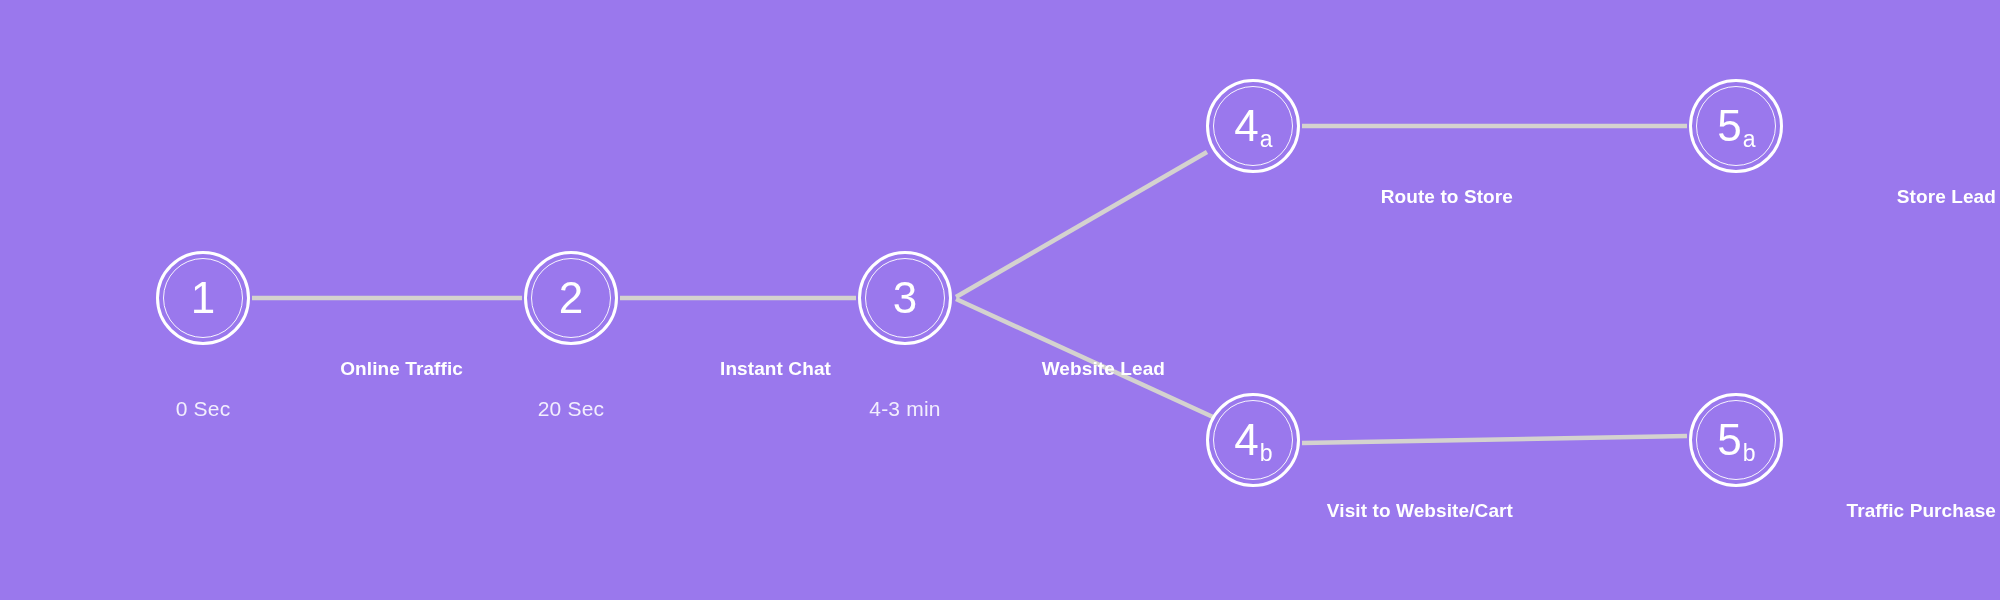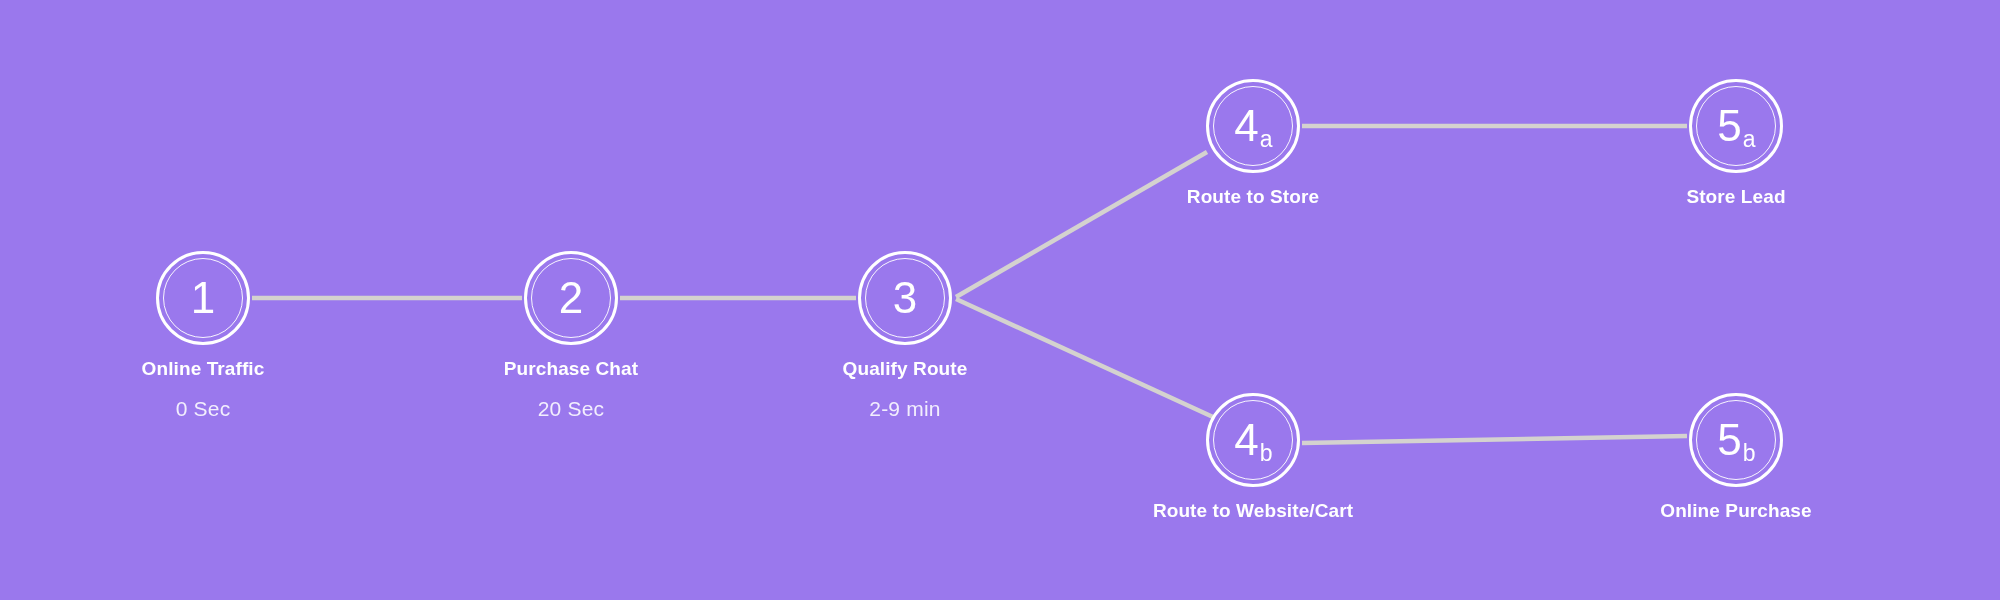--- a/index.html
+++ b/index.html
@@ -63,21 +63,21 @@
     position:relative;
     top:-22px;
     left:1px;
     line-height:1;
   }
   .node-label {
     position:absolute;
     top:60px;
     left:-260px;
     width:520px;
-    text-align:center;
+    text-align:right;
     color:#ffffff;
     font-size:19px;
     font-weight:700;
     letter-spacing:.1px;
     white-space:nowrap;
   }
   .node-sublabel {
     position:absolute;
     top:99px;
     left:-260px;
@@ -117,33 +117,33 @@
         <div class="node-sublabel">0 Sec</div>
       </div>
       <div class="node" style="left: 571px; top: 298px;">
         <div class="ring-wrap">
           <div class="ring-outer"></div>
           <div class="ring-inner"></div>
         </div>
         <div class="node-num">
           <span>2</span>
         </div>
-        <div class="node-label">Purchase Chat</div>
+        <div class="node-label">Instant Chat</div>
         <div class="node-sublabel">20 Sec</div>
       </div>
       <div class="node" style="left: 905px; top: 298px;">
         <div class="ring-wrap">
           <div class="ring-outer"></div>
           <div class="ring-inner"></div>
         </div>
         <div class="node-num">
           <span>3</span>
         </div>
-        <div class="node-label">Qualify Route</div>
-        <div class="node-sublabel">2-9 min</div>
+        <div class="node-label">Website Lead</div>
+        <div class="node-sublabel">4-3 min</div>
       </div>
       <div class="node" style="left: 1253px; top: 126px;">
         <div class="ring-wrap">
           <div class="ring-outer"></div>
           <div class="ring-inner"></div>
         </div>
         <div class="node-num">
           <span>4</span>
           <span class="sub">a</span>
         </div>
@@ -162,28 +162,28 @@
       </div>
       <div class="node" style="left: 1253px; top: 440px;">
         <div class="ring-wrap">
           <div class="ring-outer"></div>
           <div class="ring-inner"></div>
         </div>
         <div class="node-num">
           <span>4</span>
           <span class="sub">b</span>
         </div>
-        <div class="node-label">Route to Website/Cart</div>
+        <div class="node-label">Visit to Website/Cart</div>
       </div>
       <div class="node" style="left: 1736px; top: 440px;">
         <div class="ring-wrap">
           <div class="ring-outer"></div>
           <div class="ring-inner"></div>
         </div>
         <div class="node-num">
           <span>5</span>
           <span class="sub">b</span>
         </div>
-        <div class="node-label">Online Purchase</div>
+        <div class="node-label">Traffic Purchase</div>
       </div>
     </div>
 
 </div>
 
 </body></html>

